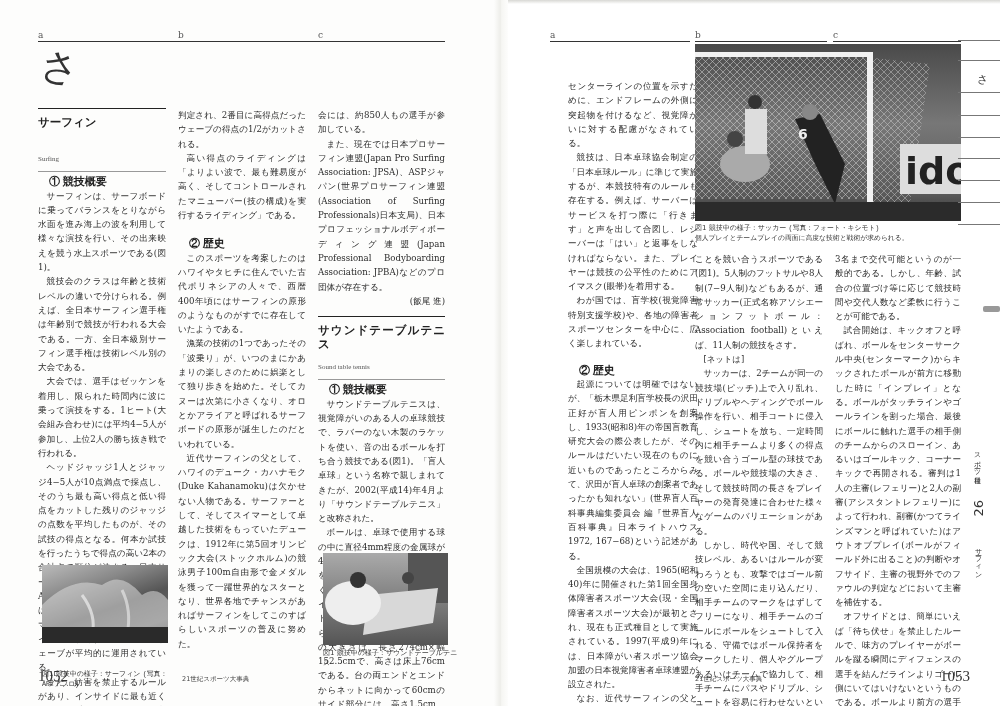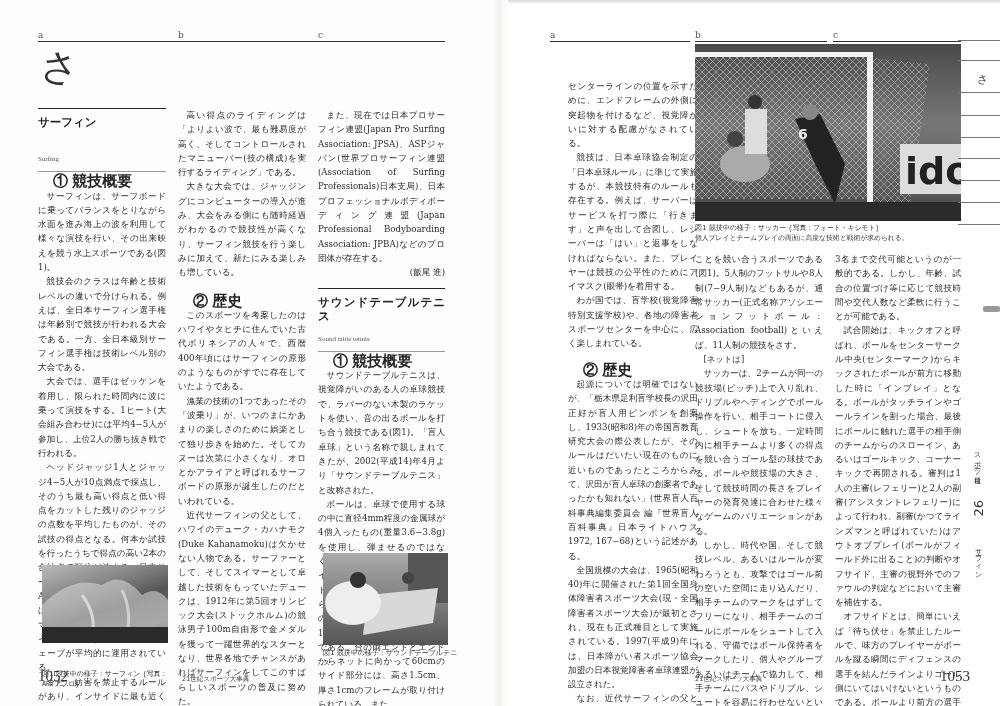--- a/index.html
+++ b/index.html
@@ -13,21 +13,21 @@
   .topshade { position: absolute; left: 0; top: 0; width: 1000px; height: 4px; background: linear-gradient(#d8d8d4, #fff); }
 
   .colhdr { position: absolute; font-family: "DejaVu Serif", serif; font-size: 9px; color: #555; border-bottom: 1.2px solid #333; padding-bottom: 1px; }
   .kana-big { position: absolute; left: 40px; top: 42px; font-family: "DejaVu Sans", sans-serif; font-size: 38px; font-weight: 300; color: #333; }
 
   .col { position: absolute; font-size: 8.6px; line-height: 14.3px; color: #2a2a2a; text-align: justify; }
   .col p { text-indent: 1em; }
   .col p.noi { text-indent: 0; }
   .entry-title { font-family: "DejaVu Sans", sans-serif; font-size: 11.5px; font-weight: bold; color: #222; border-top: 1.5px solid #222; padding-top: 6px; height: 44px; }
   .entry-en { font-family: Liberation Serif, serif; font-size: 7px; color: #555; border-bottom: 1px solid #999; padding-bottom: 5px; margin-bottom: 2px; }
-  .sec-head { font-family: Liberation Sans, sans-serif; font-size: 15px; font-weight: bold; color: #222; text-indent: 0; }
+  .sec-head { font-family: Liberation Serif, serif; font-size: 11px; font-weight: bold; color: #222; text-indent: 0; }
   .sub-head { font-family: "DejaVu Sans", sans-serif; font-size: 8.4px; text-indent: 0; }
   .author { text-align: right; text-indent: 0; }
   .small { font-size: 6.8px; font-family: Liberation Mono, monospace; }
 
   .photo { position: absolute; background: #777; overflow: hidden; }
   .caption { position: absolute; font-family: "DejaVu Sans", sans-serif; font-size: 7px; color: #333; line-height: 10px; }
   .pagenum { position: absolute; font-family: Liberation Serif, serif; font-size: 15px; color: #333; }
   .footer { position: absolute; font-family: "DejaVu Sans", sans-serif; font-size: 6.5px; color: #444; }
   .thumb-line { position: absolute; left: 958px; width: 42px; height: 1px; background: #777; }
   .thumb-kana { position: absolute; left: 977px; top: 72px; font-family: "DejaVu Sans", sans-serif; font-size: 11px; color: #444; }
@@ -62,30 +62,31 @@
       <path d="M80 25 Q90 45 85 70" stroke="#eee" stroke-width="3" fill="none" opacity="0.6"></path>
       <rect x="0" y="62" width="126" height="16" fill="#2a2a2a"></rect>
     </svg>
   </div>
   <div class="caption" style="left:42px;top:669px;width:130px;">
     <span>図1 競技中の様子：サーフィン</span>
     <span class="small">(写真：AP/アフロ)</span>
   </div>
 
   <div class="col" style="left:178px;top:108px;width:128px;">
+    <p class="noi">判定され、2番目に高得点だったウェーブの得点の1/2がカットされる。</p>
     <p>高い得点のライディングは「よりよい波で、最も難易度が高く、そしてコントロールされたマニューバー(技の構成)を実行するライディング」である。</p>
-    <p>大きな大会では、ジャッジングにコンピューターの導入が進み、大会をみる側にも随時経過がわかるので競技性が高くなり、サーフィン競技を行う楽しみに加えて、新たにみる楽しみも増している。</p>
     <p class="sec-head" style="margin-top:14px;">② 歴史</p>
     <p>このスポーツを考案したのはハワイやタヒチに住んでいた古代ポリネシアの人々で、西暦400年頃にはサーフィンの原形のようなものがすでに存在していたようである。</p>
     <p>漁業の技術の1つであったその「波乗り」が、いつのまにかあまりの楽しさのために娯楽として独り歩きを始めた。そしてカヌーは次第に小さくなり、オロとかアライアと呼ばれるサーフボードの原形が誕生したのだといわれている。</p>
     <p>近代サーフィンの父として、ハワイのデューク・カハナモク(Duke Kahanamoku)は欠かせない人物である。サーファーとして、そしてスイマーとして卓越した技術をもっていたデュークは、1912年に第5回オリンピック大会(ストックホルム)の競泳男子100m自由形で金メダルを獲って一躍世界的なスターとなり、世界各地でチャンスがあればサーフィンをしてこのすばらしいスポーツの普及に努めた。</p>
 
   </div>
 
   <div class="col" style="left:318px;top:108px;width:127px;">
+    <p class="noi">会には、約850人もの選手が参加している。</p>
     <p>また、現在では日本プロサーフィン連盟(Japan Pro Surfing Association: JPSA)、ASPジャパン(世界プロサーフィン連盟(Association of Surfing Professionals)日本支局)、日本プロフェッショナルボディボーディング連盟(Japan Professional Bodyboarding Association: JPBA)などのプロ団体が存在する。</p>
     <p class="author">(飯尾 進)</p>
     <div class="entry-title" style="margin-top:8px;">サウンドテーブルテニス</div>
     <div class="entry-en">Sound table tennis</div>
     <p class="sec-head">① 競技概要</p>
     <p>サウンドテーブルテニスは、視覚障がいのある人の卓球競技で、ラバーのない木製のラケットを使い、音の出るボールを打ち合う競技である(図1)。「盲人卓球」という名称で親しまれてきたが、2002(平成14)年4月より「サウンドテーブルテニス」と改称された。</p>
     <p>ボールは、卓球で使用する球の中に直径4mm程度の金属球が4個入ったもの(重量3.6−3.8g)を使用し、弾ませるのではなく、卓球台の上を転がしてプレイする。ネットは、ボールネットの下を通過するように、台から4.2cm上の位置に張られ、台の大きさは、長さ274cm×幅152.5cmで、高さは床上76cmである。台の両エンドとエンドからネットに向かって60cmのサイド部分には、高さ1.5cm、厚さ1cmのフレームが取り付けられている。また、</p>
   </div>
   <div class="photo" style="left:323px;top:553px;width:125px;height:92px;background:linear-gradient(180deg,#aaa 0%,#888 40%,#555 100%);">
     <svg width="125" height="92" viewBox="0 0 125 92">

